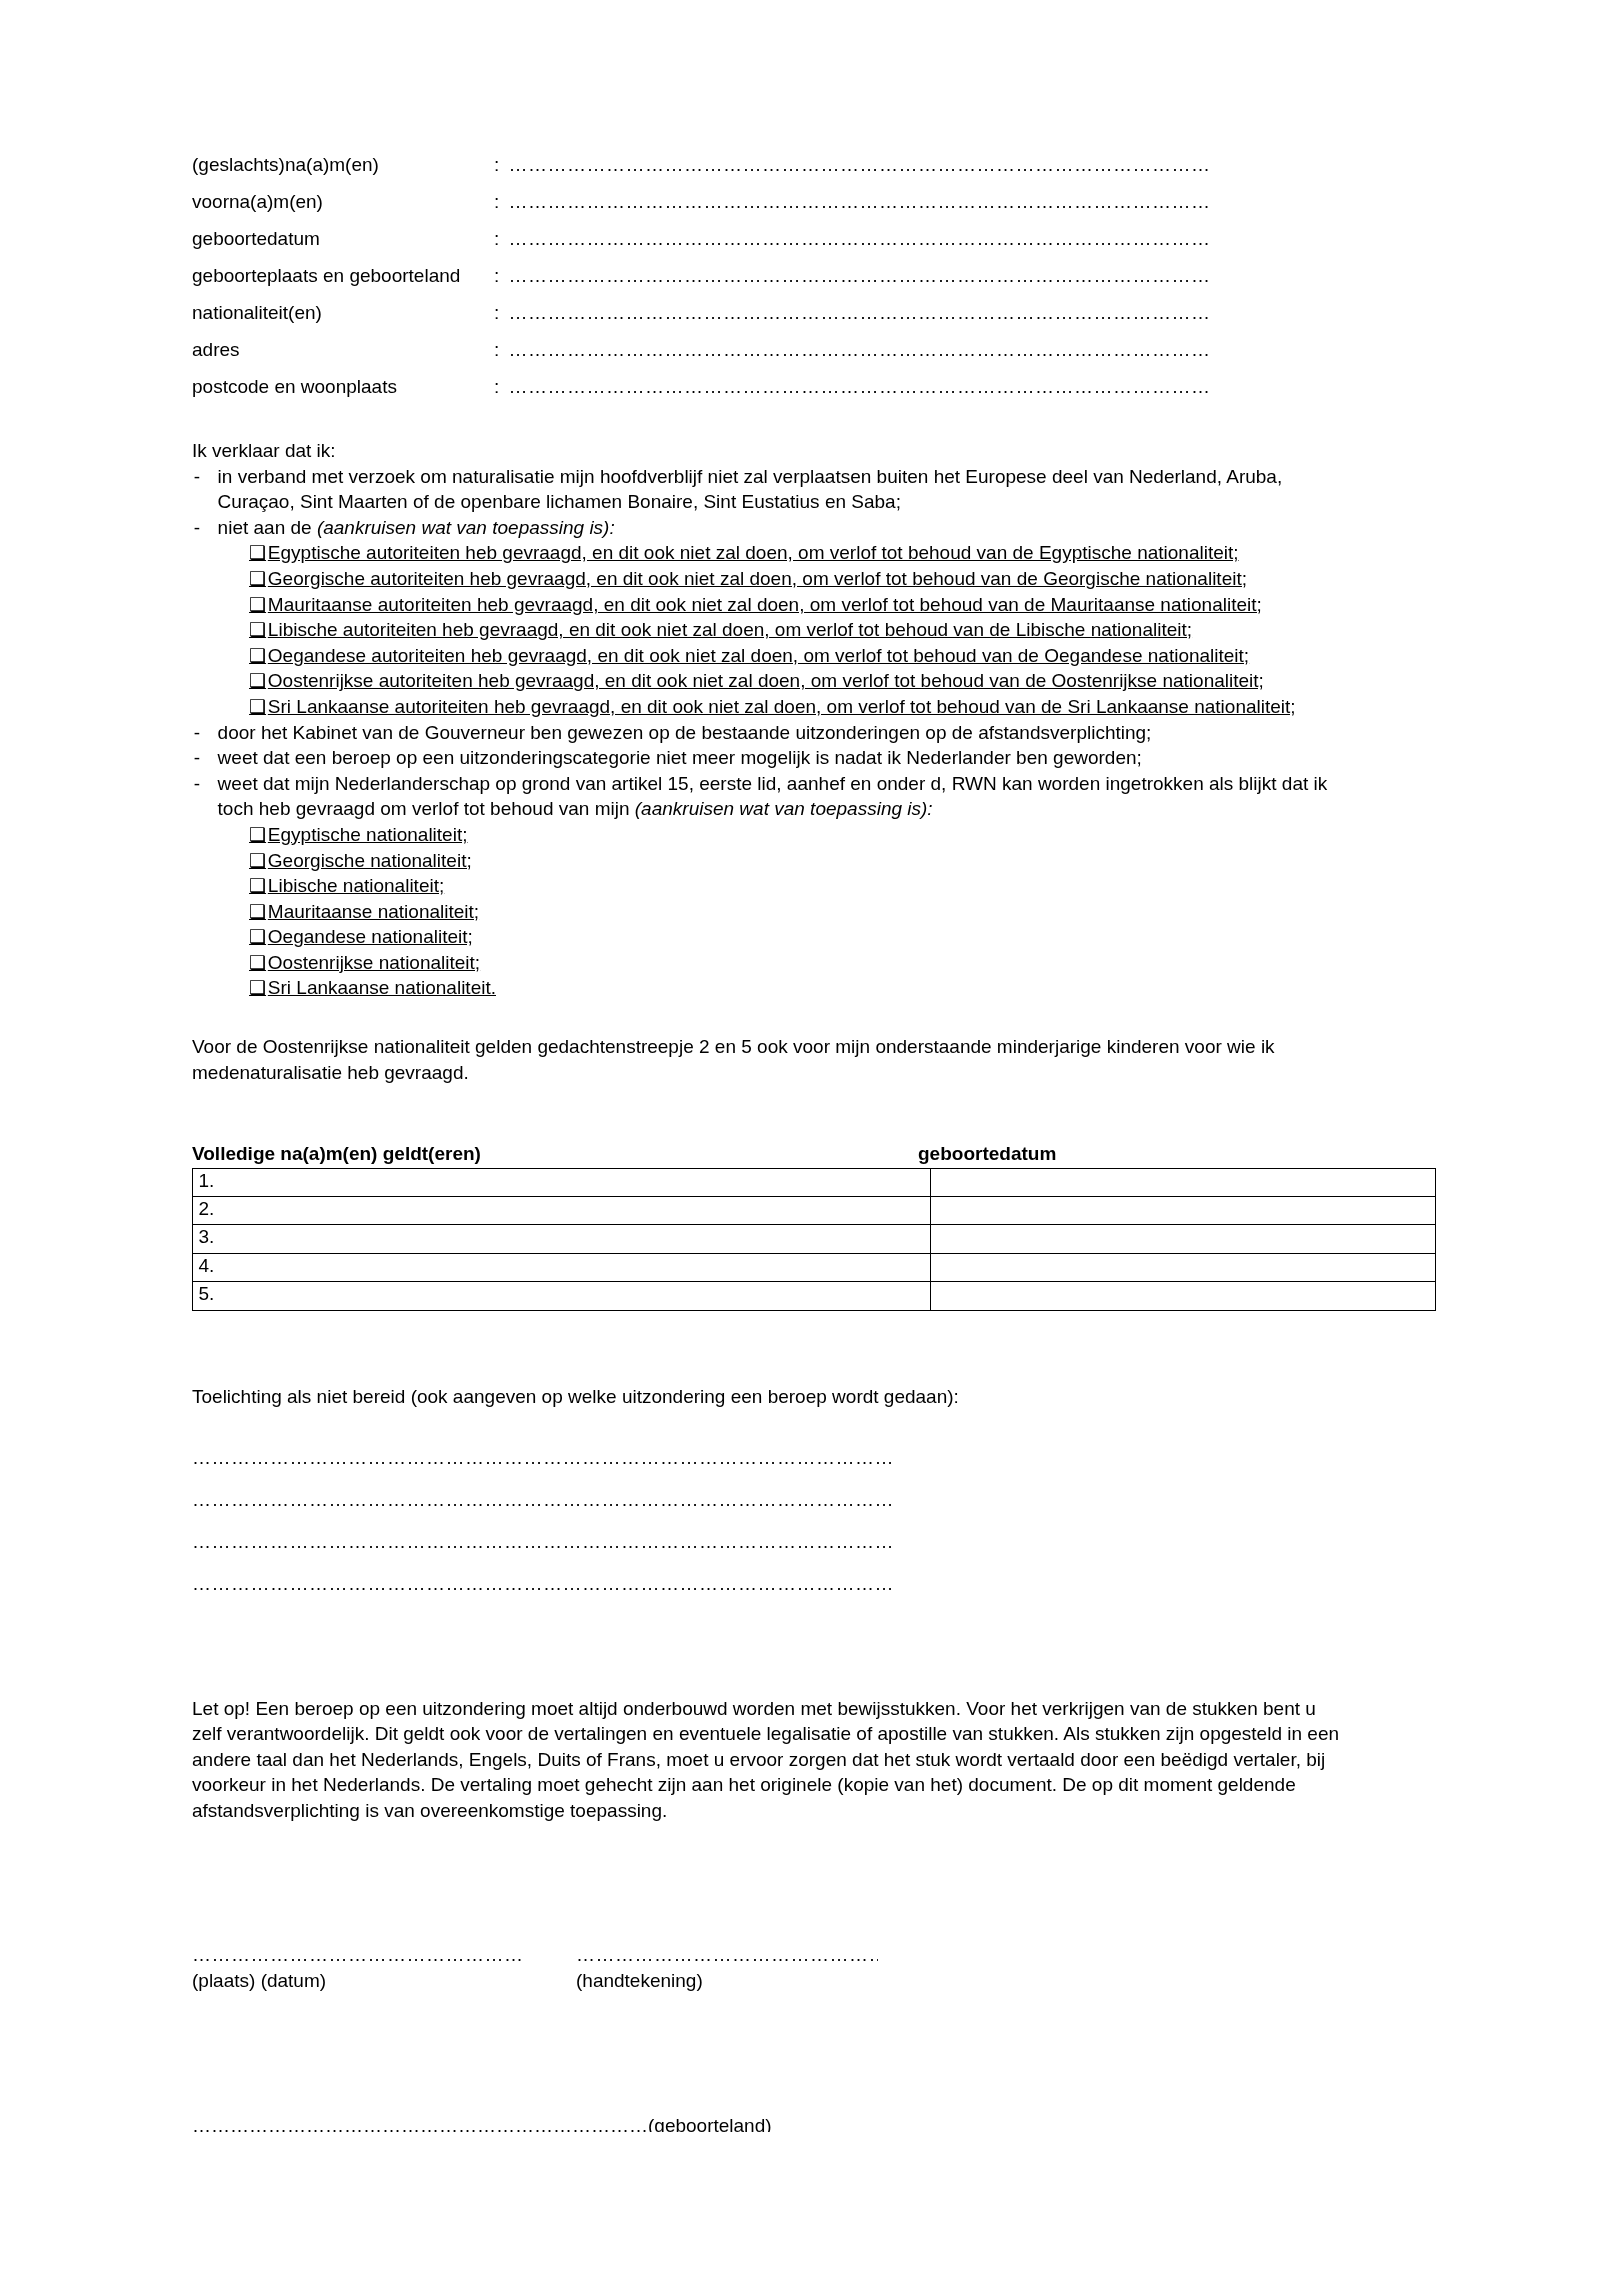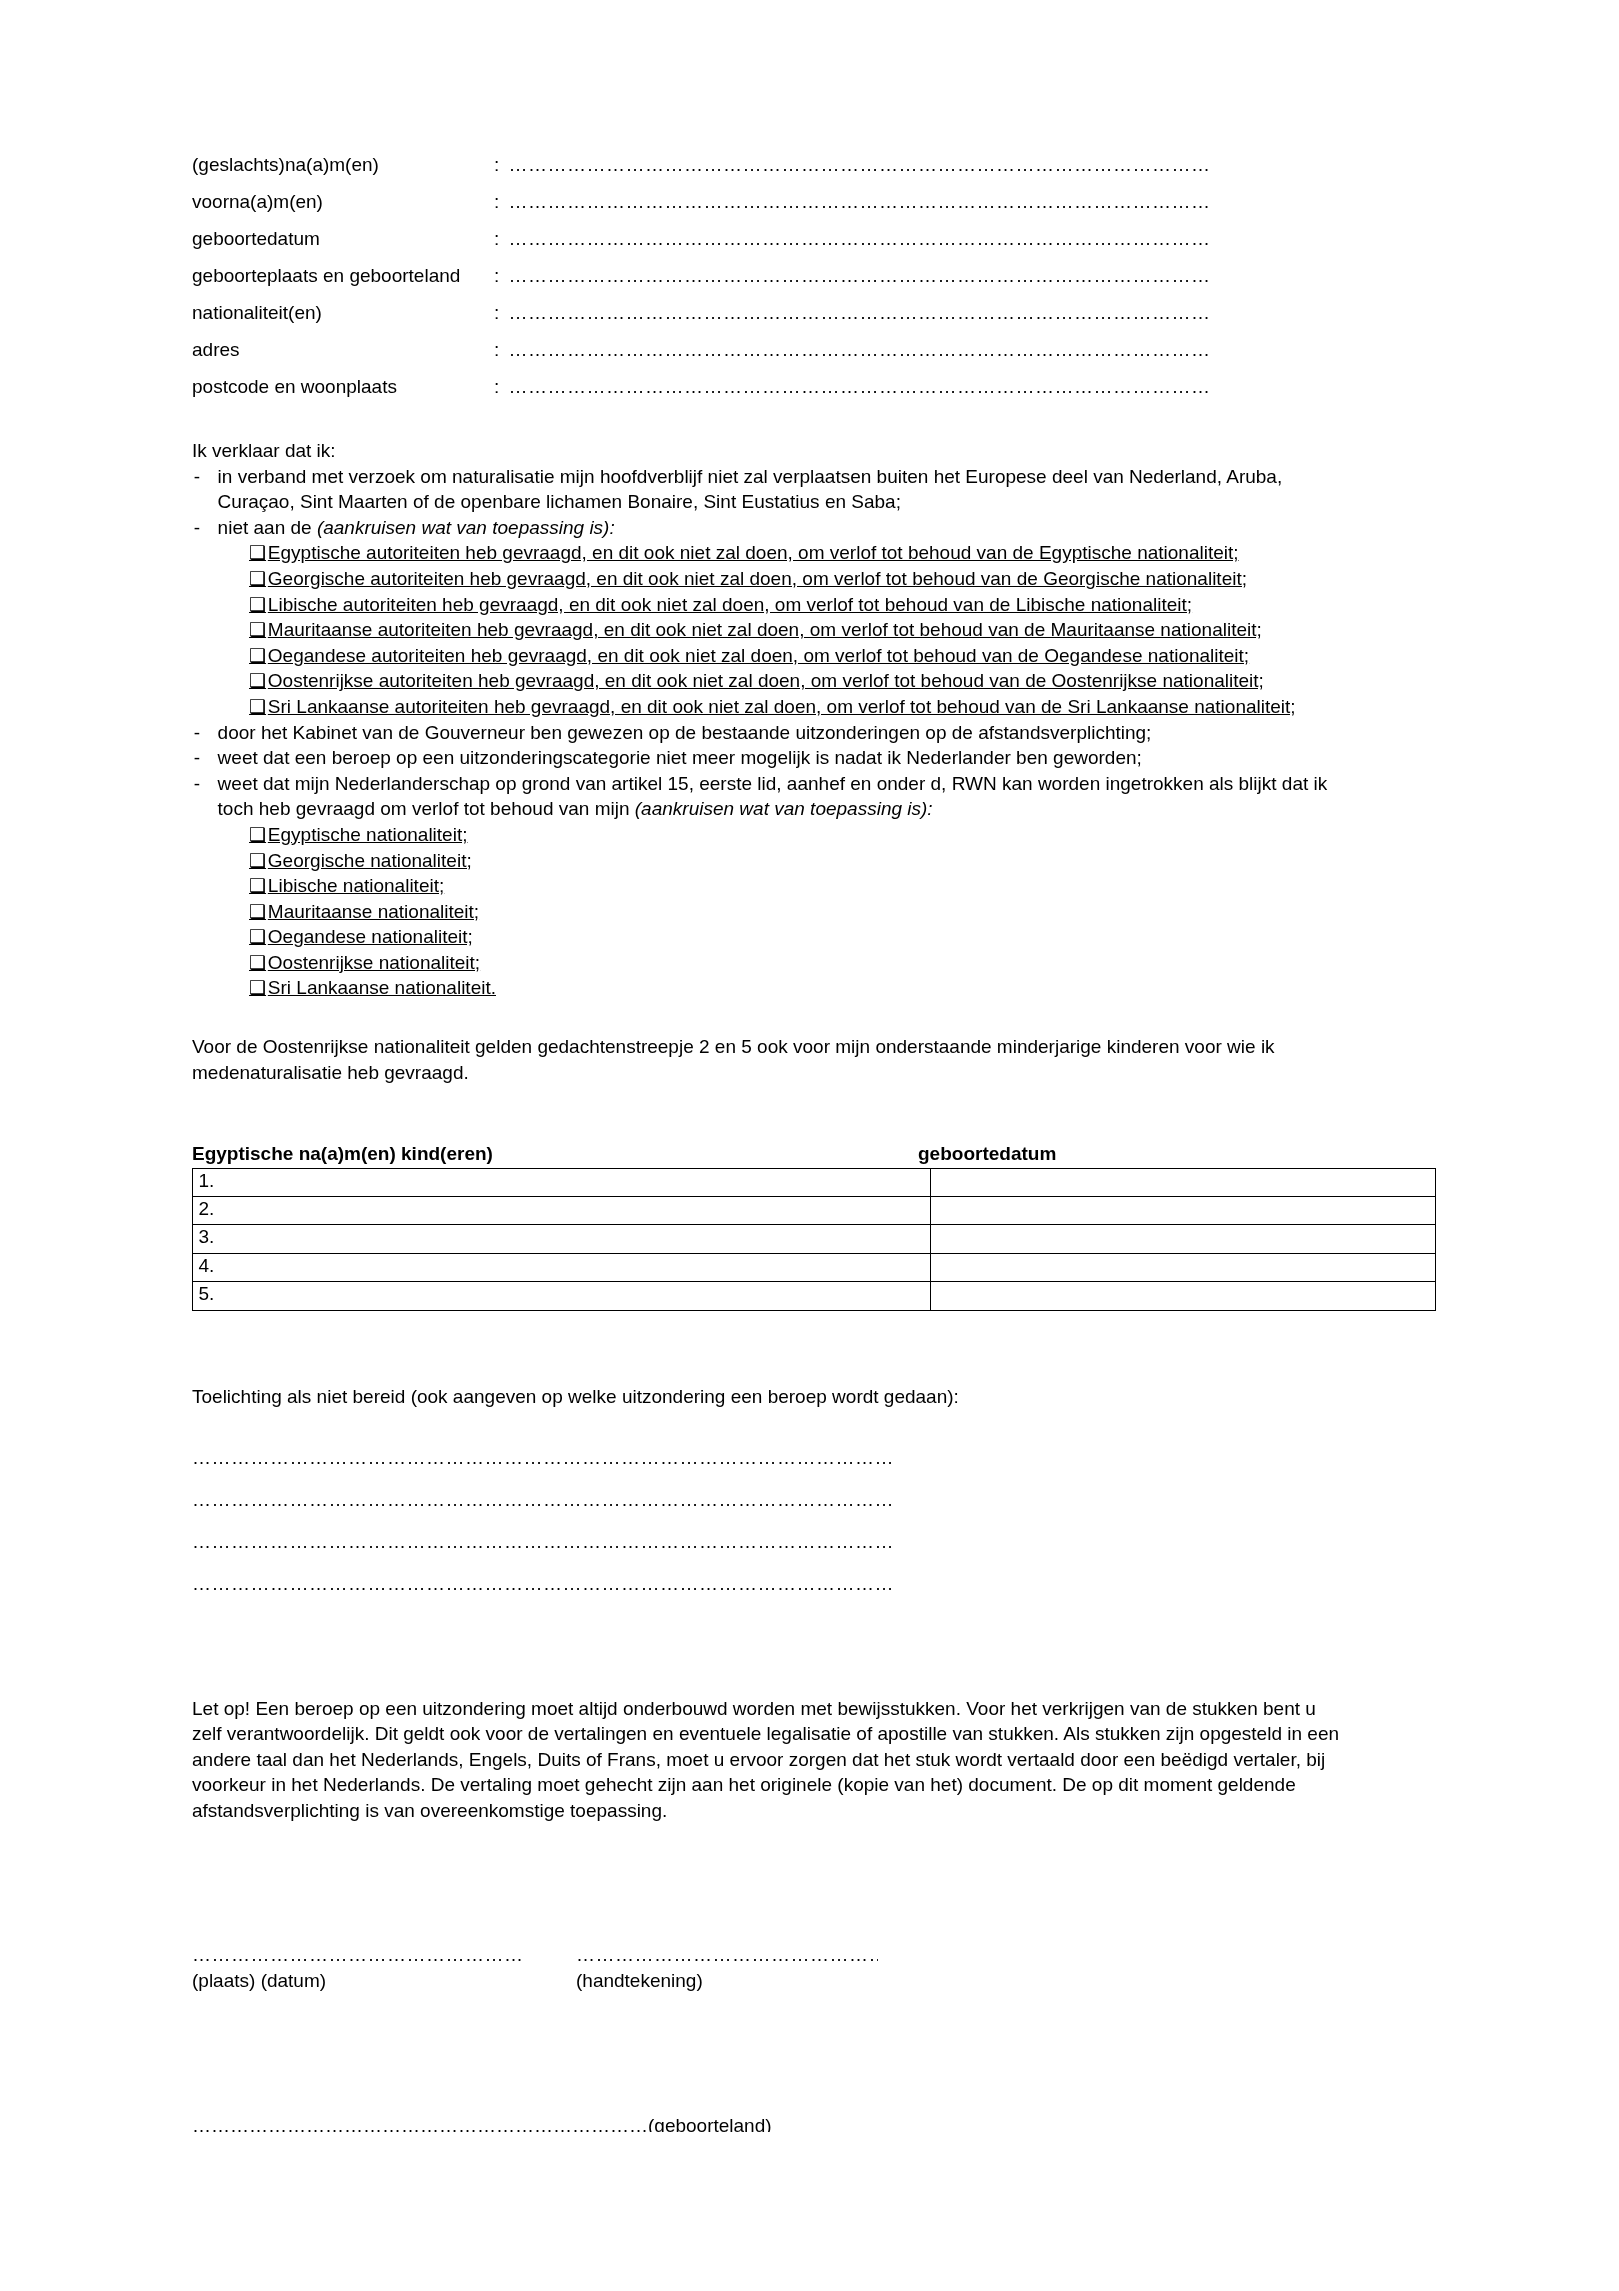--- a/index.html
+++ b/index.html
@@ -215,24 +215,24 @@
         <span>niet aan de </span><span class="ital">(aankruisen wat van toepassing is):</span>
       </div>
 
       <div class="check-line">
         <span class="cbox">❑</span><span>Egyptische autoriteiten heb gevraagd, en dit ook niet zal doen, om verlof tot behoud van de Egyptische nationaliteit;</span>
       </div>
       <div class="check-line">
         <span class="cbox">❑</span><span>Georgische autoriteiten heb gevraagd, en dit ook niet zal doen, om verlof tot behoud van de Georgische nationaliteit;</span>
       </div>
       <div class="check-line">
+        <span class="cbox">❑</span><span>Mauritaanse autoriteiten heb gevraagd, en dit ook niet zal doen, om verlof tot behoud van de Mauritaanse nationaliteit;</span>
+      </div>
+      <div class="check-line">
         <span class="cbox">❑</span><span>Libische autoriteiten heb gevraagd, en dit ook niet zal doen, om verlof tot behoud van de Libische nationaliteit;</span>
-      </div>
-      <div class="check-line">
-        <span class="cbox">❑</span><span>Mauritaanse autoriteiten heb gevraagd, en dit ook niet zal doen, om verlof tot behoud van de Mauritaanse nationaliteit;</span>
       </div>
       <div class="check-line">
         <span class="cbox">❑</span><span>Oegandese autoriteiten heb gevraagd, en dit ook niet zal doen, om verlof tot behoud van de Oegandese nationaliteit;</span>
       </div>
       <div class="check-line">
         <span class="cbox">❑</span><span>Oostenrijkse autoriteiten heb gevraagd, en dit ook niet zal doen, om verlof tot behoud van de Oostenrijkse nationaliteit;</span>
       </div>
       <div class="check-line">
         <span class="cbox">❑</span><span>Sri Lankaanse autoriteiten heb gevraagd, en dit ook niet zal doen, om verlof tot behoud van de Sri Lankaanse nationaliteit;</span>
       </div>
@@ -280,21 +280,21 @@
 
     <div>
       <div class="para">Voor de Oostenrijkse nationaliteit gelden gedachtenstreepje 2 en 5 ook voor mijn onderstaande minderjarige kinderen voor wie ik</div>
       <div class="para">medenaturalisatie heb gevraagd.</div>
     </div>
 
     <div class="gap-60"></div>
 
     <div>
       <div class="table-head">
-        <span class="col-a">Egyptische na(a)m(en) kind(eren)</span>
+        <span class="col-a">Volledige na(a)m(en) geldt(eren)</span>
         <span class="col-b">geboortedatum</span>
       </div>
       <table class="children">
         <tbody>
           <tr>
             <td class="c-name">1.</td>
             <td class="c-date"></td>
           </tr>
           <tr>
             <td class="c-name">2.</td>

